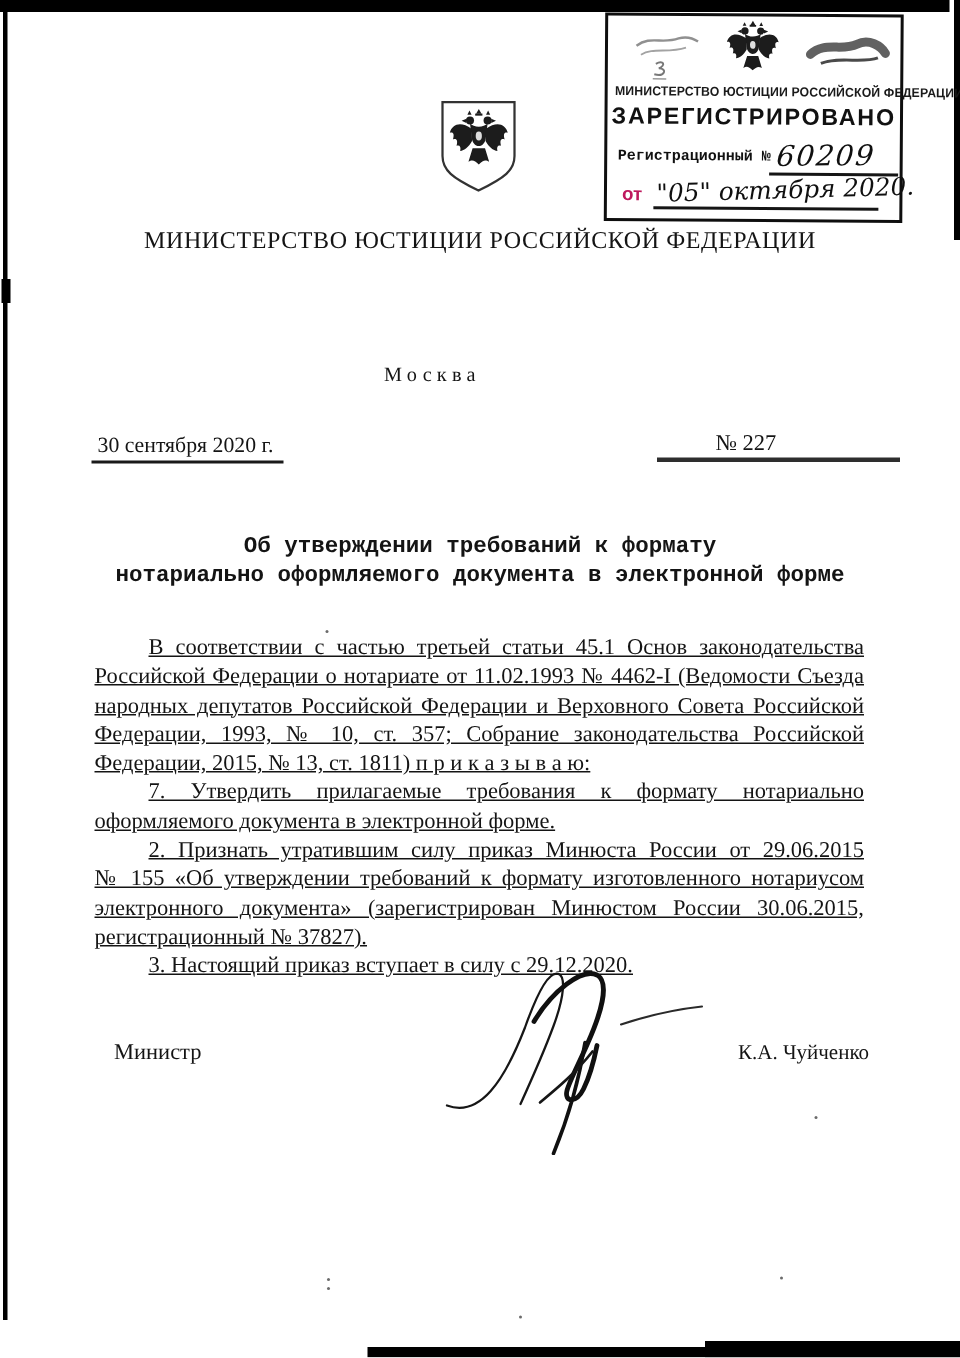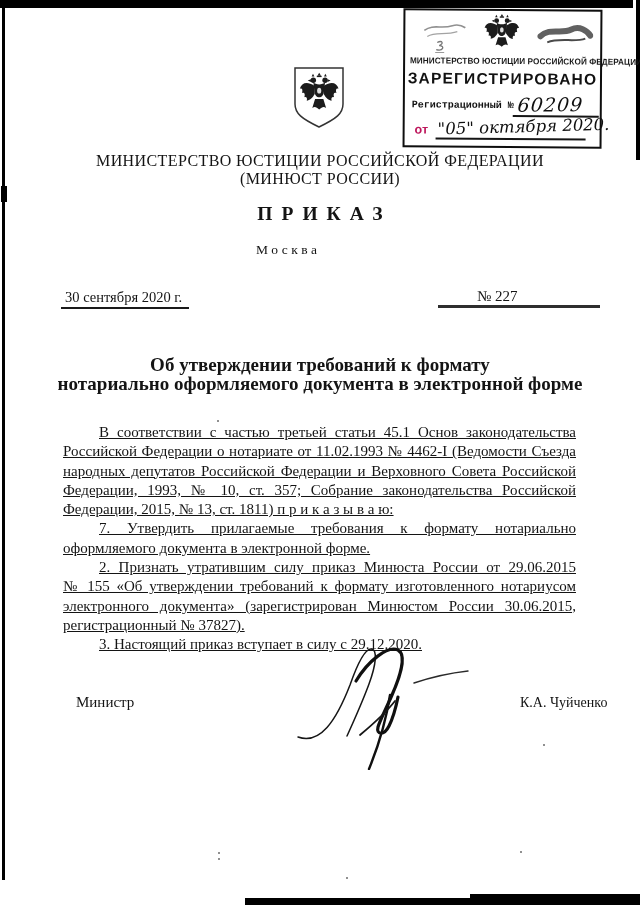--- a/index.html
+++ b/index.html
@@ -38,27 +38,27 @@
   .h-doctype{position:absolute;left:0;top:203px;width:640px;text-align:center;
          font-size:19.5px;font-weight:bold;letter-spacing:9px;text-indent:9px;}
   .h-city{position:absolute;left:0;top:242px;width:573px;text-align:center;
          font-size:13.5px;letter-spacing:3.5px;text-indent:3.5px;}
   .d-date{position:absolute;left:65px;top:289px;font-size:14.5px;}
   .d-date-u{position:absolute;left:61px;top:307px;width:128px;height:1.6px;background:#1a1a1a;}
   .d-num{position:absolute;left:477px;top:288px;font-size:15px;}
   .d-num-u{position:absolute;left:438px;top:305px;width:162px;height:3px;background:#2e2e2e;}
   
   .title{position:absolute;left:0;top:356px;width:640px;text-align:center;
-         font-size:19px;font-weight:bold;line-height:18.5px;}
+         font-size:15px;font-weight:bold;line-height:18.5px;font-family:Liberation Mono, monospace;}
   .bodytext{position:absolute;left:63px;top:423px;width:513px;
          font-size:15px;line-height:19.3px;text-align:justify;}
   .bodytext p{margin:0;text-indent:36px;text-decoration:underline;}
   
   .sig-role{position:absolute;left:76px;top:694px;font-size:15px;}
-  .sig-name{position:absolute;left:520px;top:695px;font-size:14px;font-family:Liberation Serif, serif;}
+  .sig-name{position:absolute;left:492px;top:695px;font-size:14px;font-family:Liberation Serif, serif;}
   .sig-svg{position:absolute;left:292px;top:637px;}
   .emblem{position:absolute;left:289px;top:63px;}
   svg{display:block;}
 </style>
 </head>
 <body>
 
 <div class="page">
 
   <svg width="0" height="0" style="position:absolute">
@@ -111,22 +111,20 @@
     <div class="stamp-date-hw hw">"05" октября 2020.</div>
     <div class="stamp-u2"></div>
   </div>
 
   <svg class="emblem" width="60" height="68" viewBox="0 0 60 68">
     <path d="M6,5 H54 V41 C54,50.5 47.5,55.5 30,64 C12.5,55.5 6,50.5 6,41 Z" fill="none" stroke="#333" stroke-width="1.5"></path>
     <use href="#eagle-sym" transform="translate(9.5,9) scale(0.69)"></use>
   </svg>
 
   <div class="h-ministry">МИНИСТЕРСТВО ЮСТИЦИИ РОССИЙСКОЙ ФЕДЕРАЦИИ</div>
-  <div class="h-short">(МИНЮСТ РОССИИ)</div>
-  <div class="h-doctype">ПРИКАЗ</div>
   <div class="h-city">Москва</div>
 
   <div class="d-date">30 сентября 2020 г.</div>
   <div class="d-date-u"></div>
   <div class="d-num">№ 227</div>
   <div class="d-num-u"></div>
 
   <div class="title">
     <div>Об утверждении требований к формату</div>
     <div>нотариально оформляемого документа в электронной форме</div>

